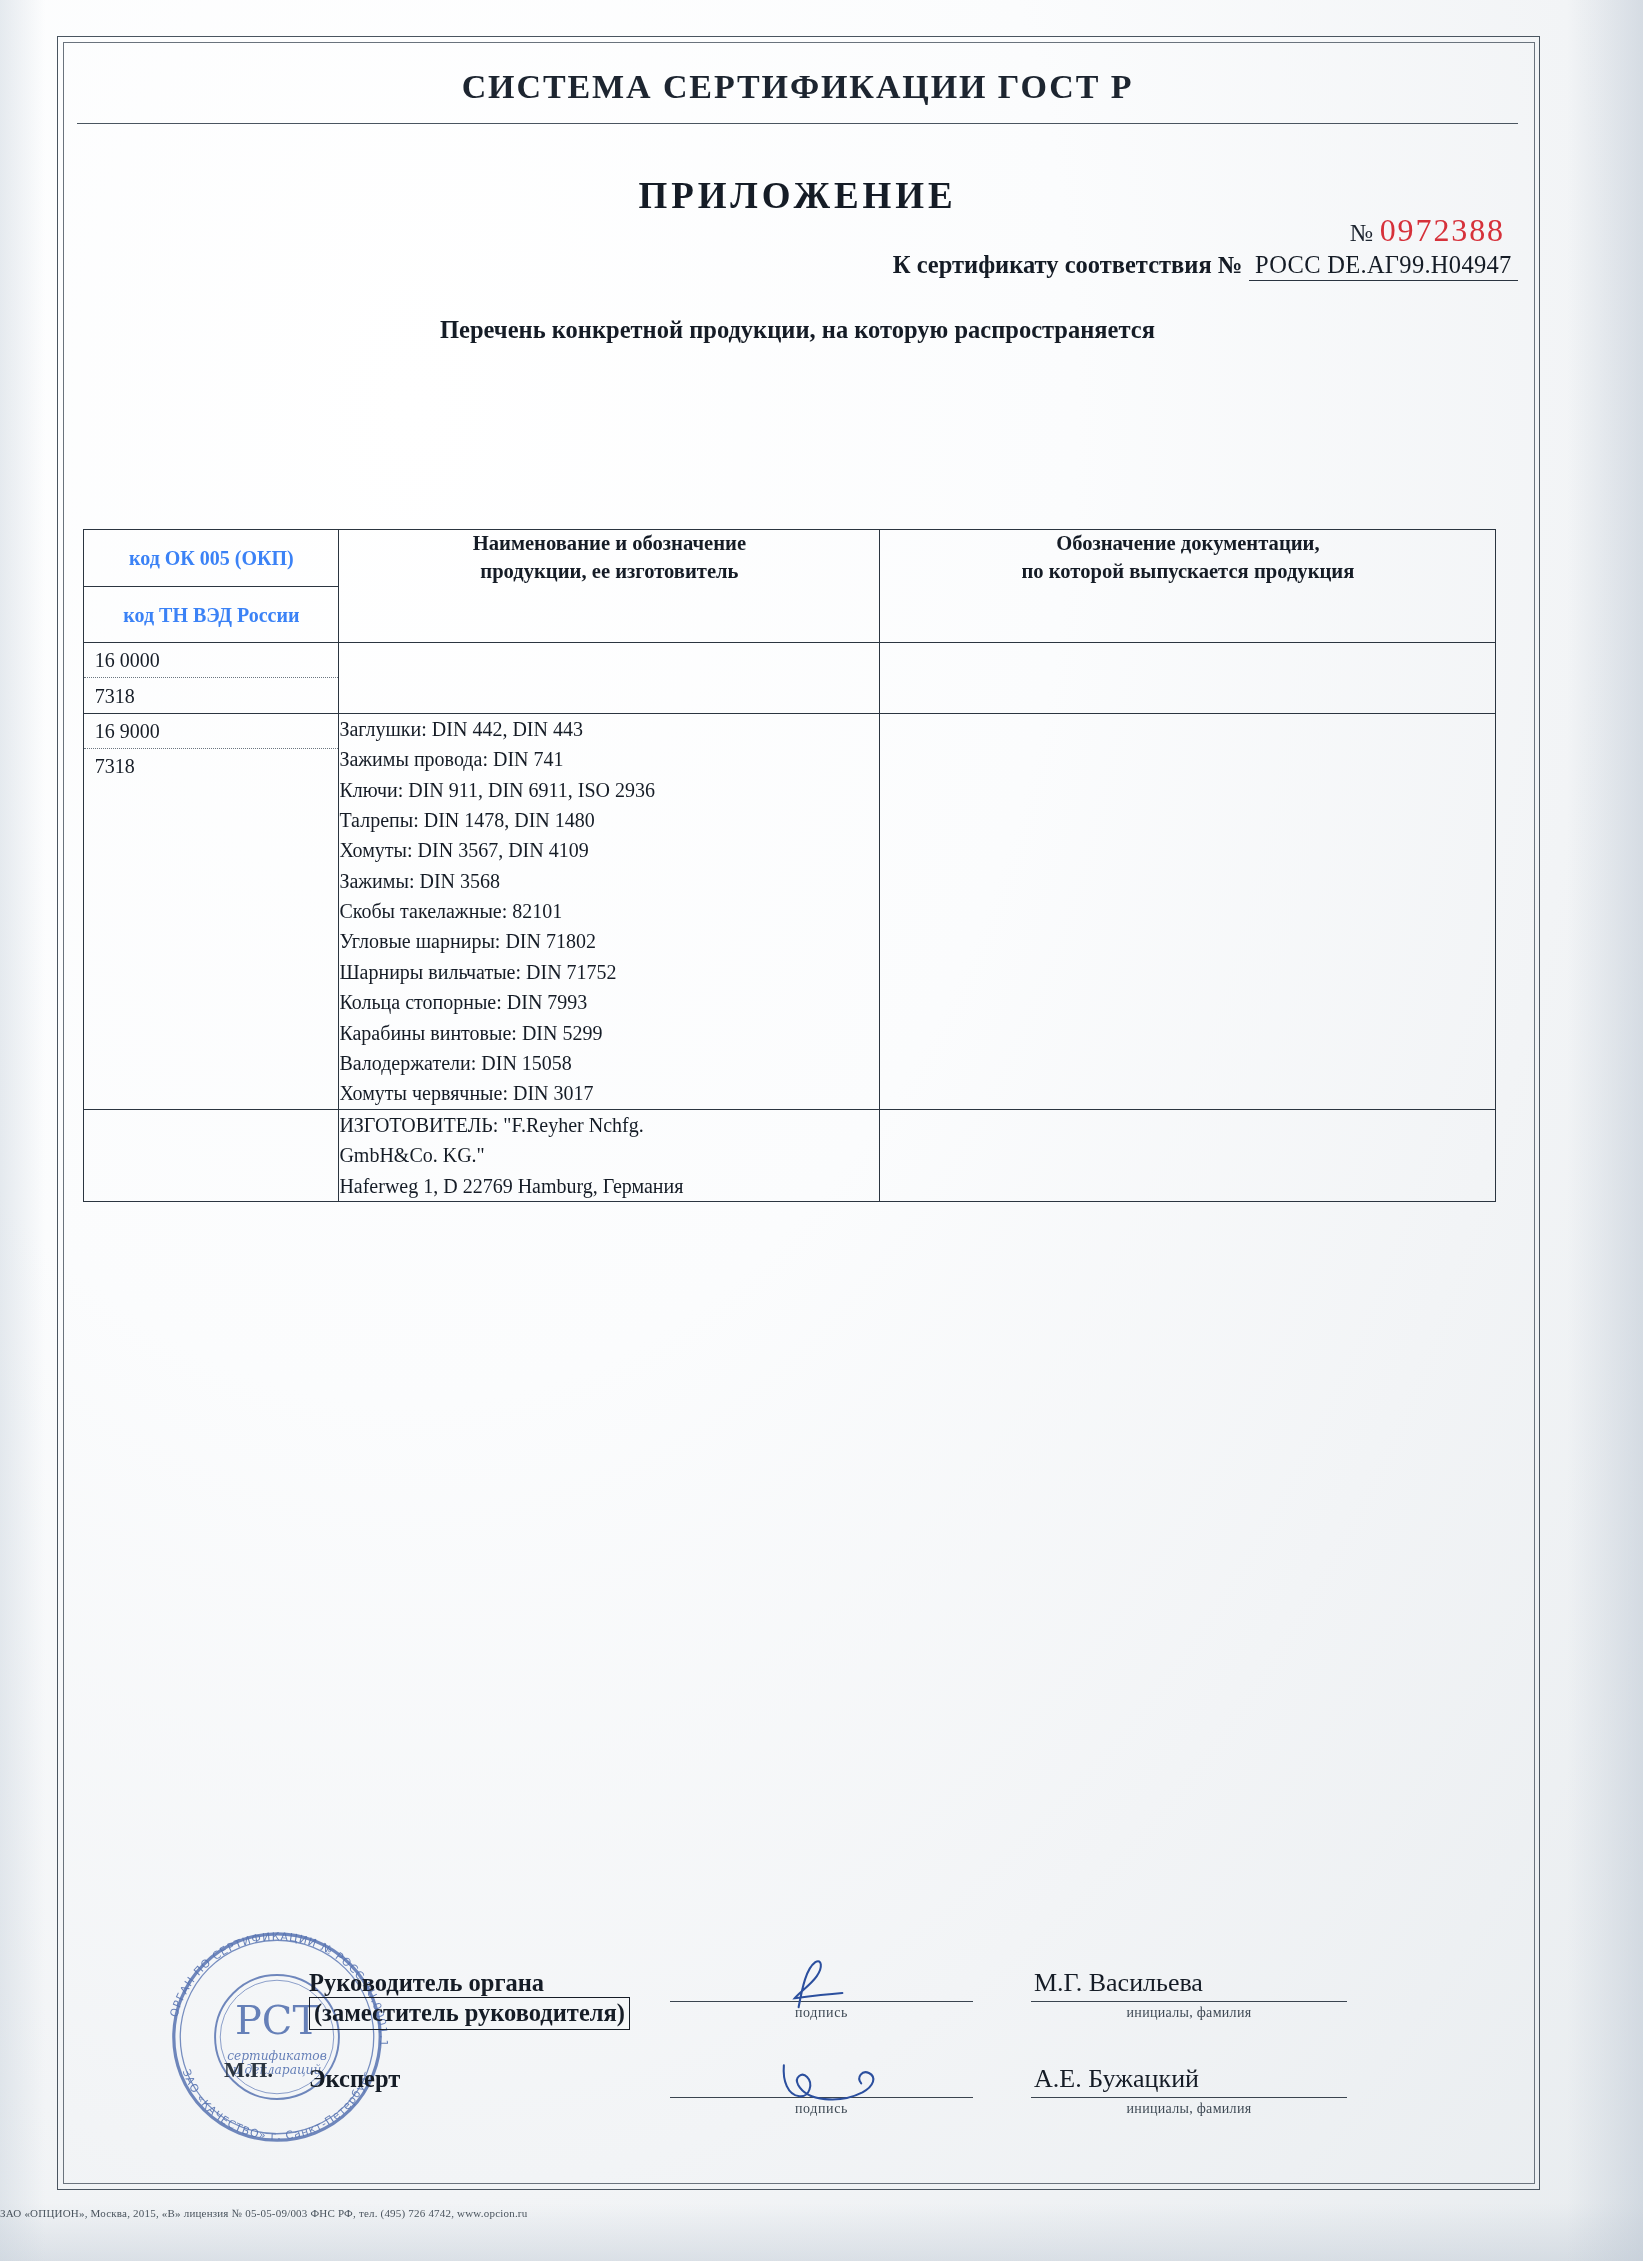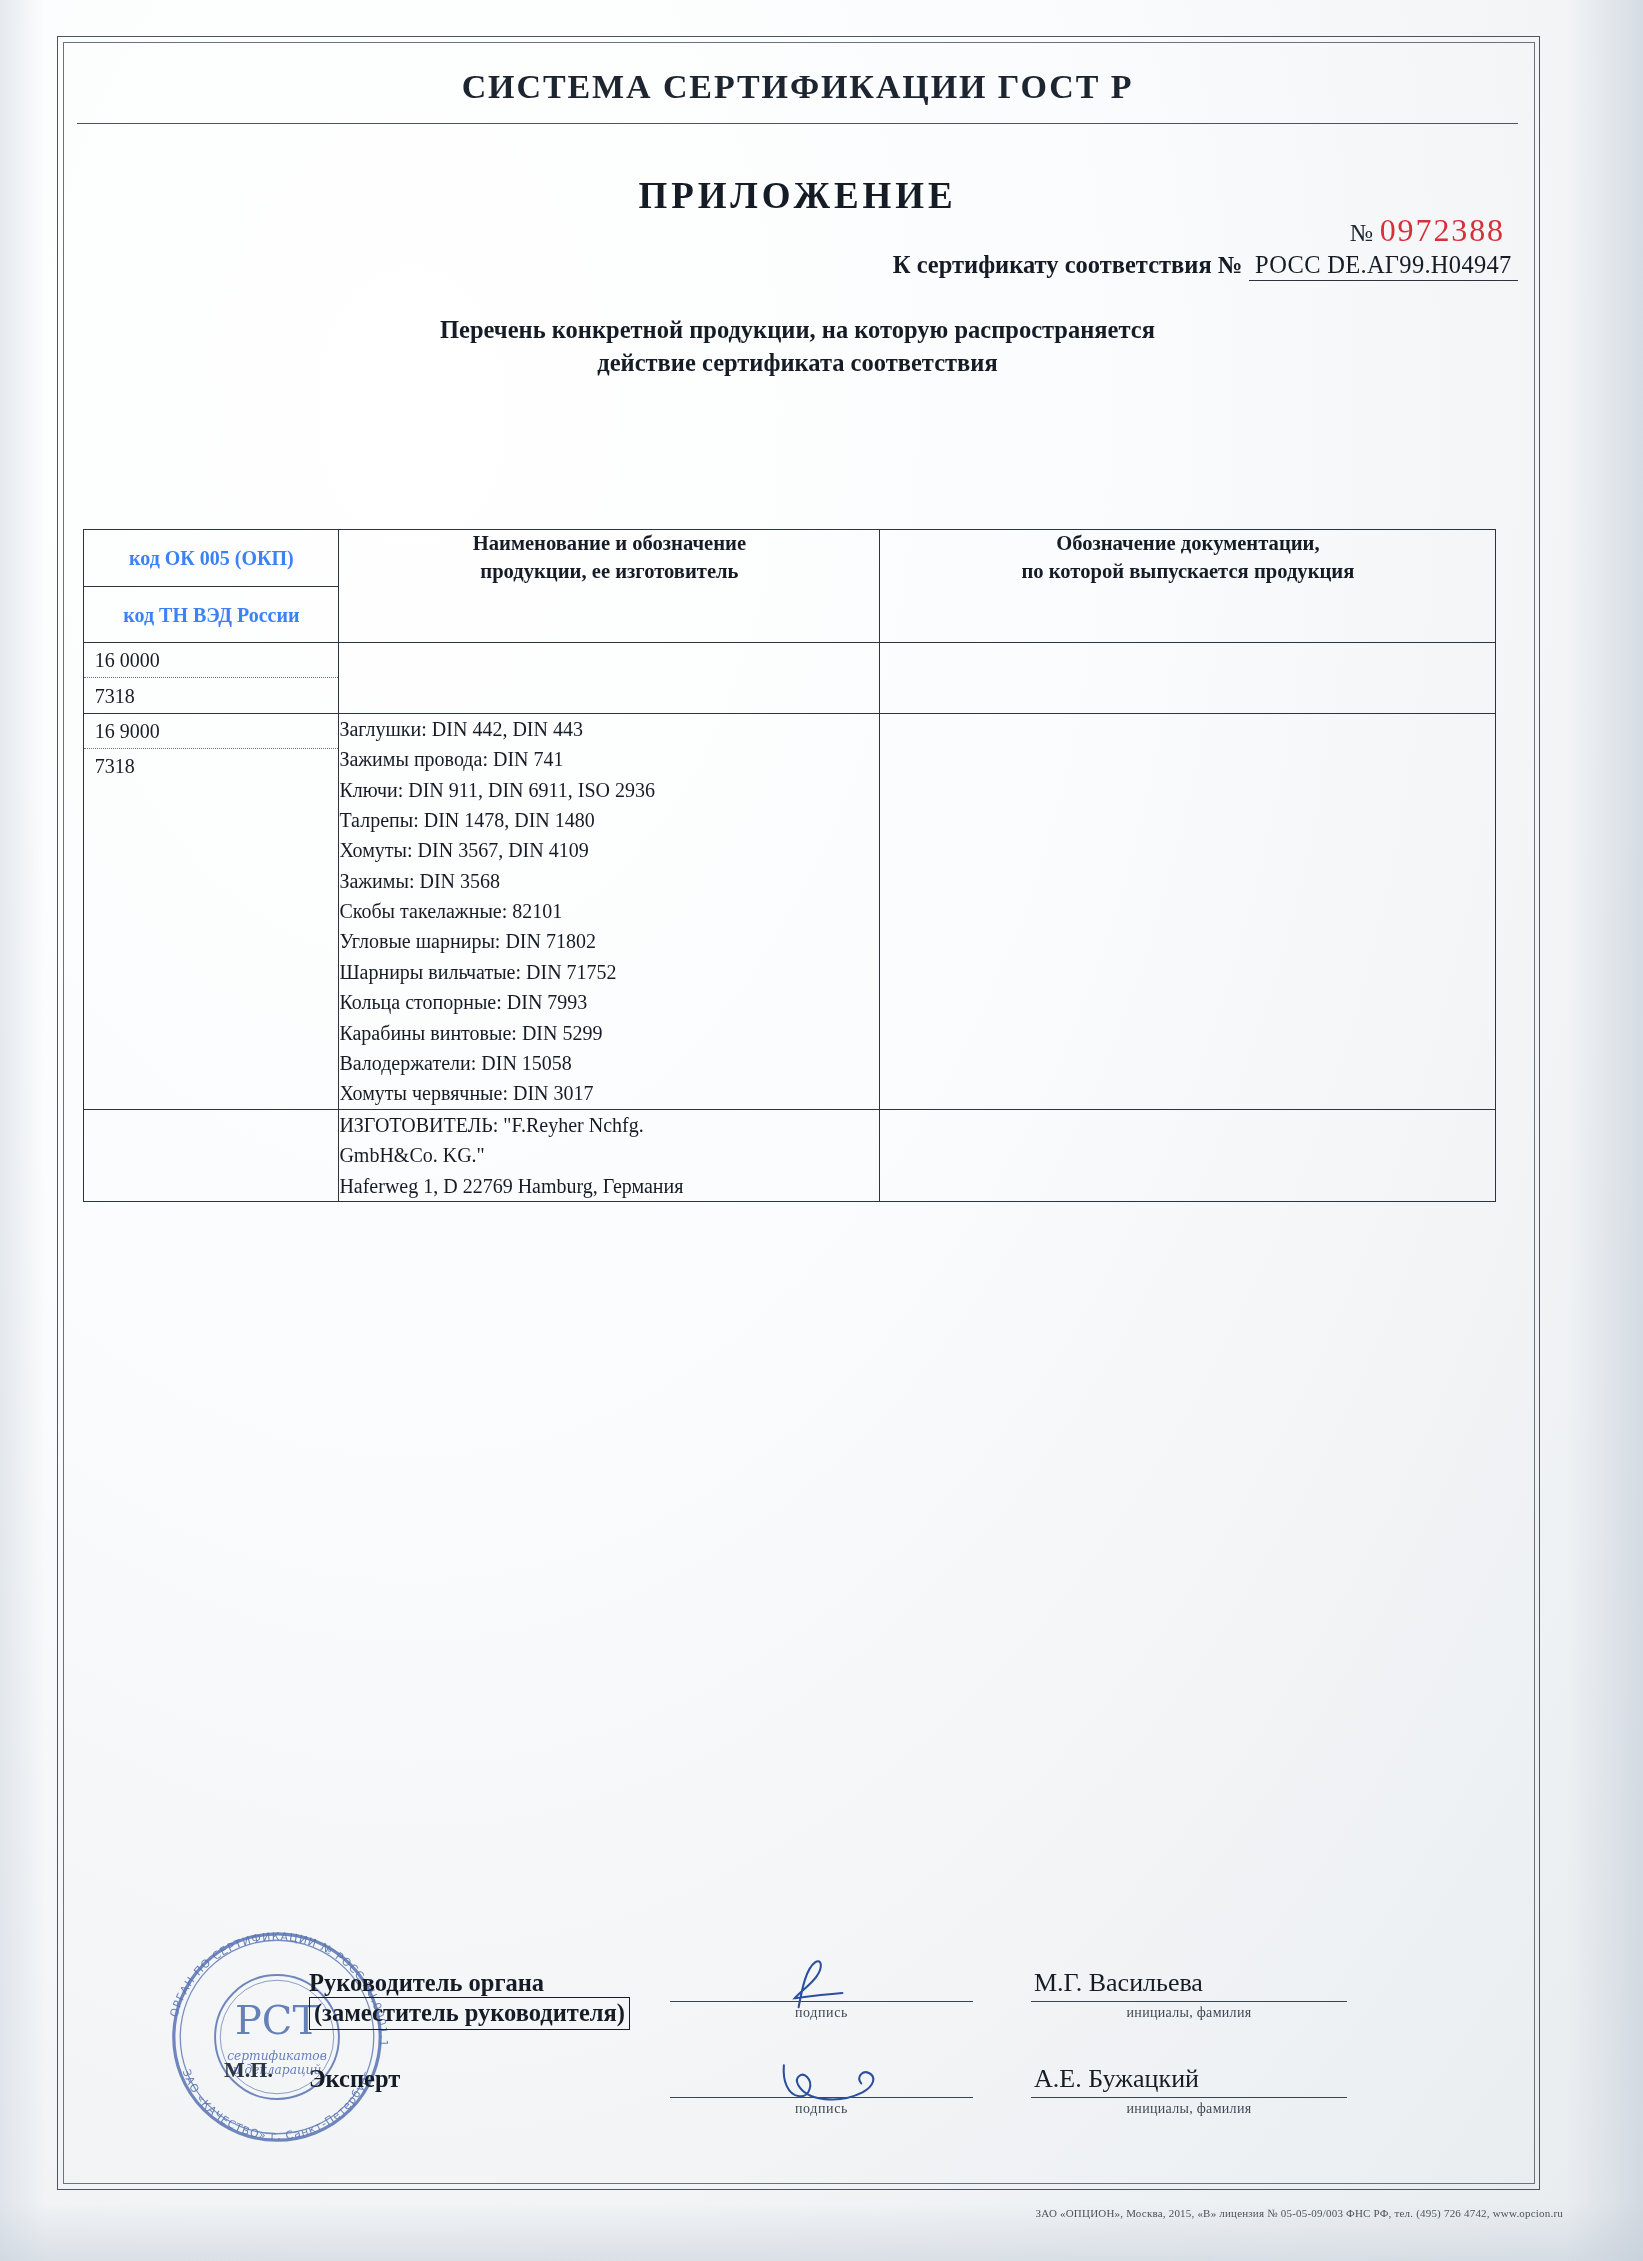--- a/index.html
+++ b/index.html
@@ -285,21 +285,21 @@
     font-weight: bold;
     color: #2b3540;
   }
 
   
   .footer {
     position: absolute;
     left: 0;
     top: 2207px;
     width: 1563px;
-    text-align: right;
+    text-align: left;
     font-size: 11px;
     color: #4a545e;
     letter-spacing: 0.2px;
   }
 </style>
 </head>
 <body>
 
 <div class="page">
   <div class="paper"></div>
@@ -319,21 +319,20 @@
 
     <div class="prilozhenie">ПРИЛОЖЕНИЕ</div>
 
     <div class="certline">
       <span>К сертификату соответствия №</span>
       <span class="certno">РОСС DE.АГ99.Н04947</span>
     </div>
 
     <div class="listing">
       <div>Перечень конкретной продукции,  на которую распространяется</div>
-      <div>действие сертификата соответствия</div>
     </div>
 
     <table class="products">
       <colgroup>
         <col class="col1">
           <col class="col2">
           <col class="col3">
       </colgroup>
       <tbody>
           <tr>

